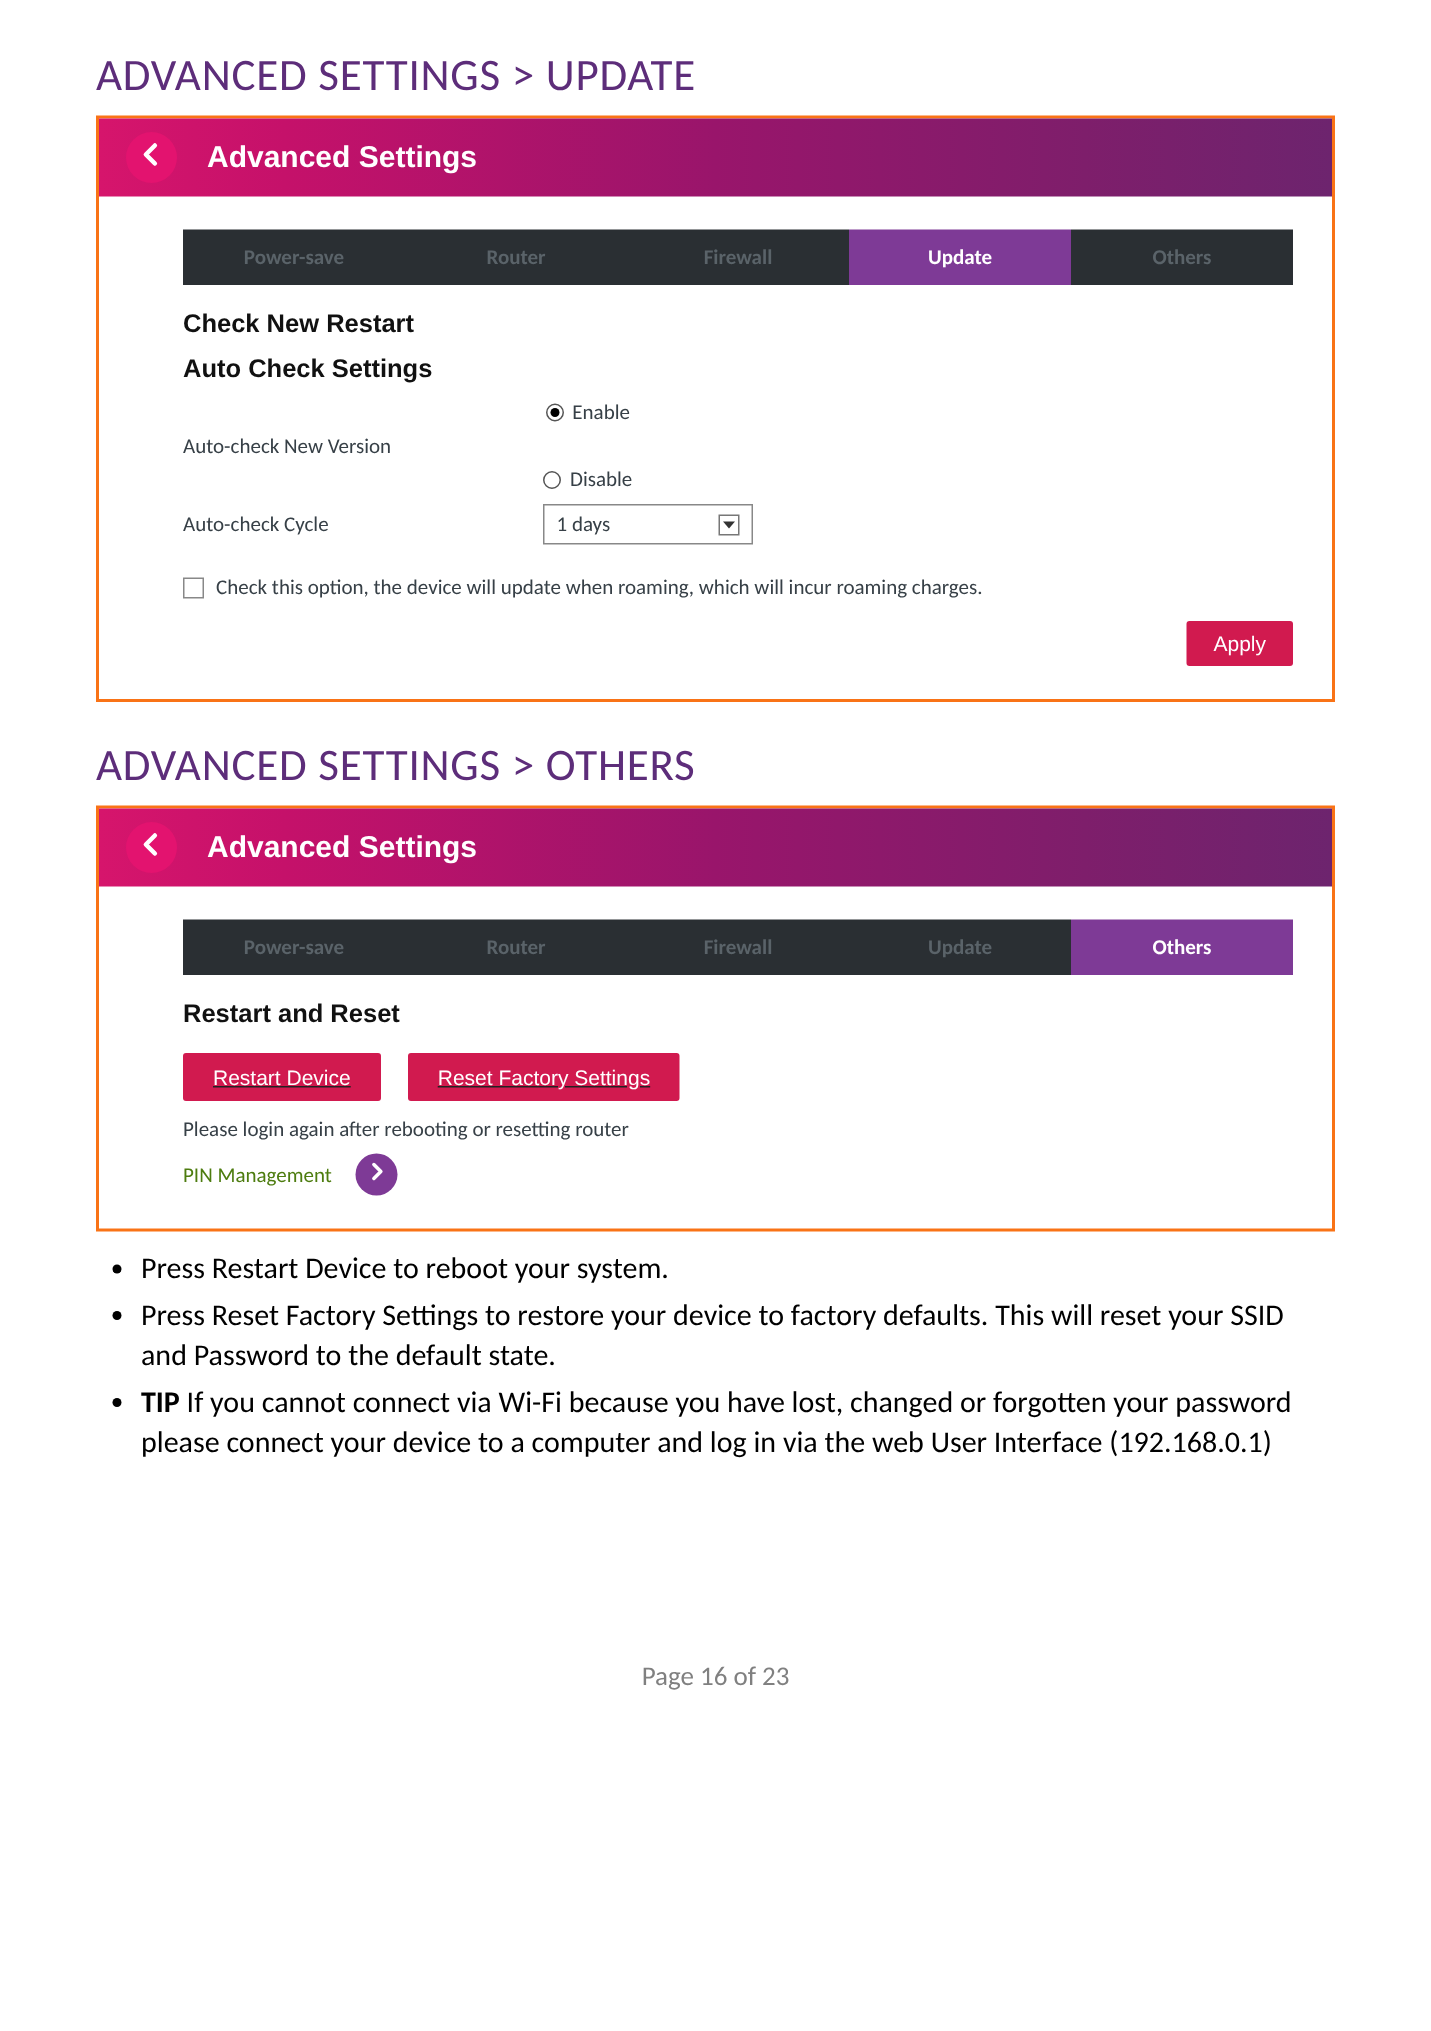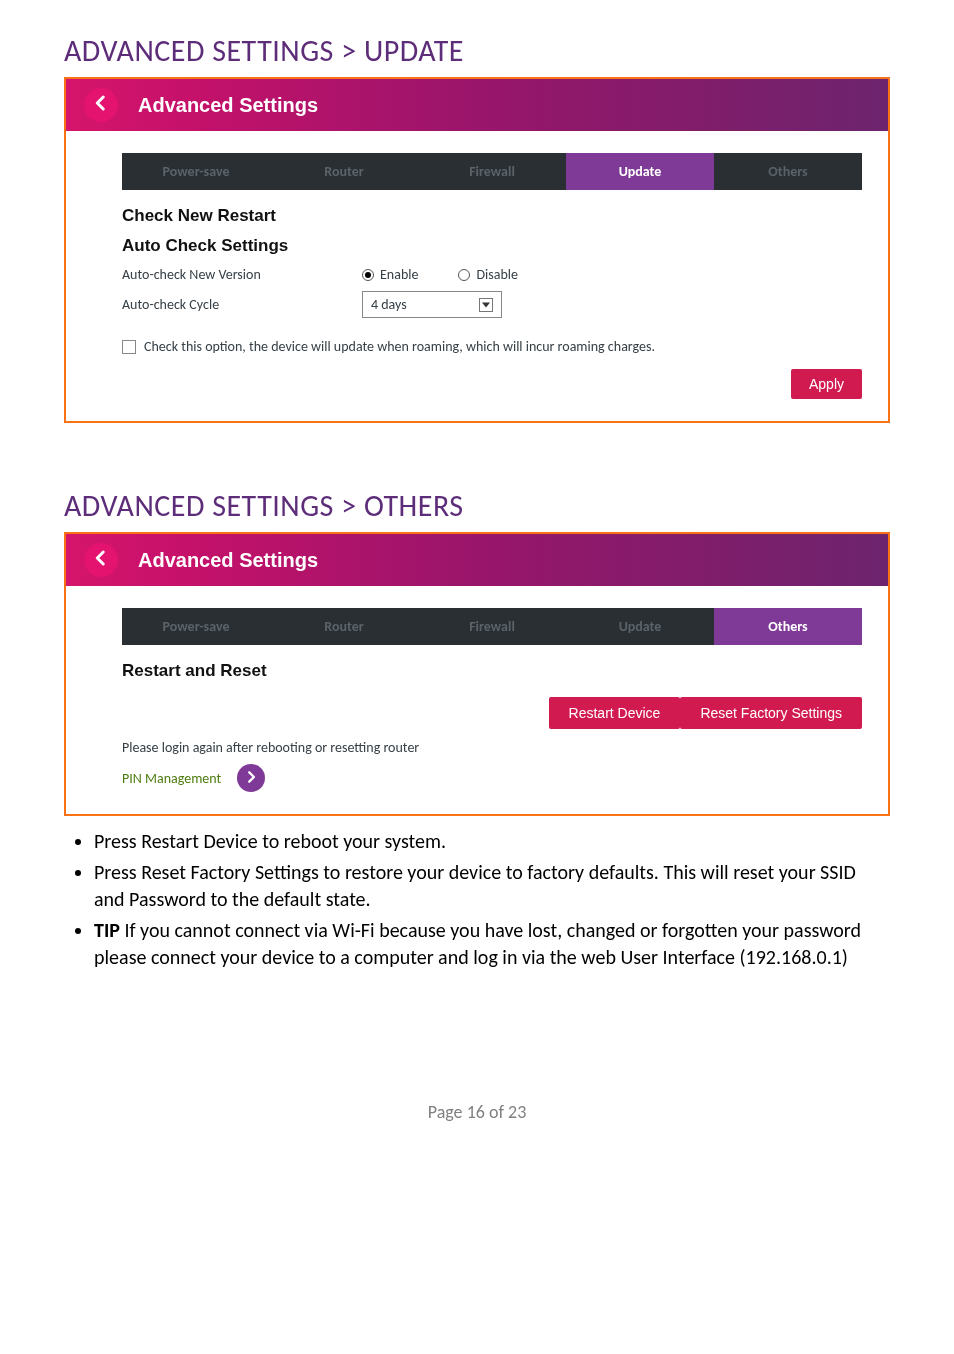--- a/index.html
+++ b/index.html
@@ -79,21 +79,21 @@
   .row-label { width: 240px; }
   .btn {
     background: #d11a4f;
     color: #fff;
     border: none;
     padding: 7px 18px;
     font-size: 14px;
     border-radius: 2px;
   }
   .right { margin-left: auto; }
-  .radio-group { display: flex; gap: 40px; align-items: flex-end; }
+  .radio-group { display: flex; gap: 28px; align-items: center; flex-direction: column; }
   .radio-item { display: flex; align-items: center; gap: 6px; }
   .radio-dot {
     width: 12px; height: 12px; border-radius: 50%;
     border: 1px solid #555; display: inline-block; position: relative;
   }
   .radio-dot.selected::after {
     content: ""; position: absolute; width: 6px; height: 6px;
     background: #000; border-radius: 50%; top: 2px; left: 2px;
   }
   .select-box {
@@ -110,21 +110,21 @@
     width: 14px; height: 14px;
     border: 1px solid #777;
     display: inline-flex; align-items: center; justify-content: center;
   }
   .select-box .caret svg { width: 8px; height: 8px; }
   .checkbox {
     width: 14px; height: 14px; border: 1px solid #888;
     display: inline-block; margin-right: 8px; flex-shrink: 0;
   }
   .apply-row { display: flex; justify-content: flex-end; margin-top: 14px; }
-  .others-buttons { display: flex; justify-content: flex-end; margin: 16px 0 10px 0; }
+  .others-buttons { display: flex; gap: 18px; margin: 16px 0 10px 0; text-decoration: underline; }
   .btn-wide { padding: 8px 20px; }
   .pin-row { display: flex; align-items: center; gap: 16px; margin-top: 8px; }
   .pin-link { color: #4d7c0f; font-size: 14px; }
   .fwd-circle {
     width: 28px; height: 28px; border-radius: 50%;
     background: #7e3a96;
     display: inline-flex; align-items: center; justify-content: center;
   }
   .fwd-circle svg { width: 14px; height: 14px; }
   
@@ -183,42 +183,42 @@
           <label class="radio-item">
             <span class="radio-dot"></span>
             <span>Disable</span>
           </label>
         </div>
       </div>
 
       <div class="row">
         <span class="row-label">Auto-check Cycle</span>
         <div class="select-box">
-          <span>4 days</span>
+          <span>1 days</span>
           <span class="caret">
             <svg viewBox="0 0 10 10">
                 <polygon points="0,2 10,2 5,8" fill="#333"></polygon>
               </svg>
           </span>
         </div>
       </div>
 
       <div class="row" style="margin-top:20px;">
         <span class="checkbox"></span>
         <span>Check this option, the device will update when roaming, which will incur roaming charges.</span>
       </div>
 
       <div class="apply-row">
         <button class="btn">Apply</button>
       </div>
     </div>
   </div>
 </div>
 
-<div class="page-section" style="padding-top:64px;">
+<div class="page-section" style="padding-top:24px;">
   <h1 class="page-heading">ADVANCED SETTINGS &gt; OTHERS</h1>
 
   <div class="panel">
     <div class="panel-header">
       <div class="back-circle">
         <span>
           <svg viewBox="0 0 24 24" fill="none" stroke="#fff" stroke-width="4" stroke-linecap="round" stroke-linejoin="round">
               <polyline points="15 4 7 12 15 20"></polyline>
             </svg>
         </span>

